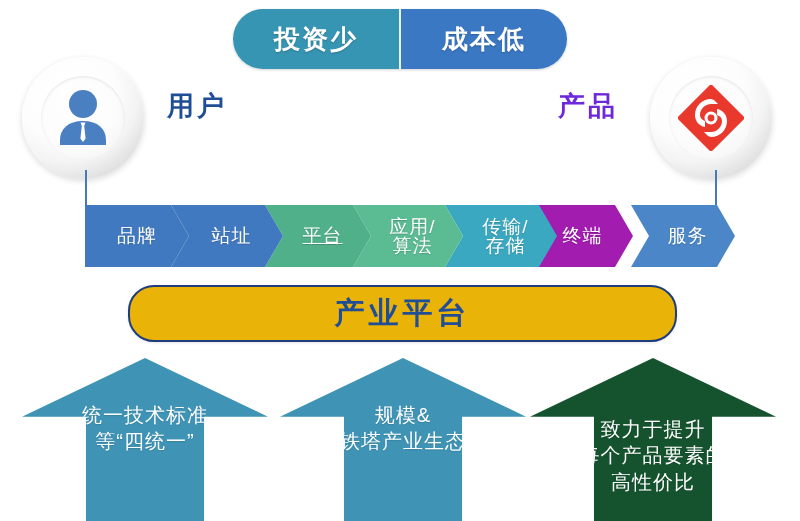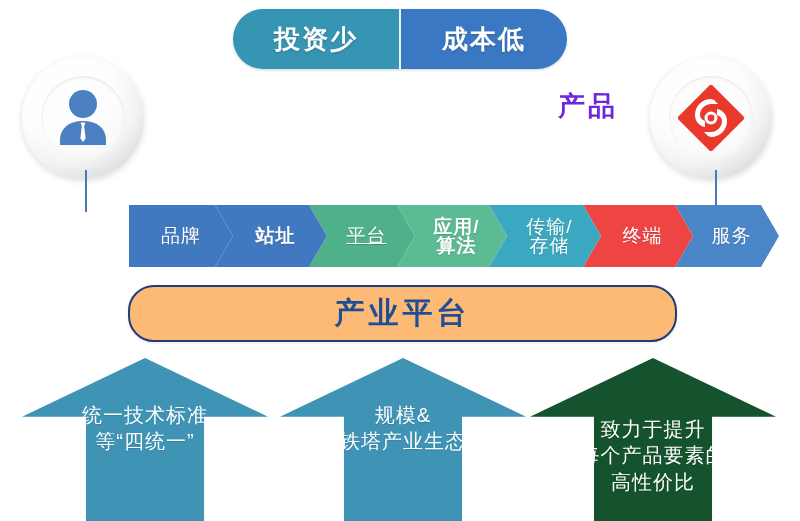--- a/index.html
+++ b/index.html
@@ -50,21 +50,21 @@
   }
   .lbl-user{left:167px;top:88px;}
   .lbl-prod{left:558px;top:88px;}
 
   
   .conn{position:absolute;width:2px;background:#4a7ab5;}
   .conn-l{left:85px;top:170px;height:42px;}
   .conn-r{left:715px;top:170px;height:62px;}
 
   
-  .chev-wrap{position:absolute;left:85px;top:205px;width:632px;height:62px;margin-left:44px;}
+  .chev-wrap{position:absolute;left:85px;top:205px;width:632px;height:62px;}
   .chev{
     position:absolute;top:0;height:62px;
     display:flex;align-items:center;justify-content:center;
     color:#ffffff;font-size:19px;line-height:1.02;text-align:center;
     letter-spacing:1px;white-space:pre-line;
     text-shadow:0 1px 1px rgba(0,0,0,.18);
   }
   .chev span{position:relative;z-index:2;}
 
   
@@ -108,48 +108,49 @@
     </div>
   </div>
 
   <div class="circ circ-user">
     <svg width="62" height="62" viewBox="0 0 62 62">
       <circle cx="31" cy="17" r="14" fill="#4a7fc1"></circle>
       <path d="M31 34 C16 34 8 42 8 53 L8 58 L54 58 L54 53 C54 42 46 34 31 34 Z" fill="#4a7fc1"></path>
       <path d="M28.6 35.5 L33.4 35.5 L32.2 39 L33.6 51.5 L31 55 L28.4 51.5 L29.8 39 Z" fill="#ffffff"></path>
     </svg>
   </div>
+  <div class="side-label lbl-user" style="color: rgb(31, 78, 150);">用户</div>
 
   <div class="circ circ-prod">
     <svg width="66" height="66" viewBox="0 0 66 66">
       <path d="M33 3 L63 33 L33 63 L3 33 Z" fill="#e8392c" stroke="#e8392c" stroke-width="6" stroke-linejoin="round"></path>
       <path d="M33 14 C24 14 17 21 17 30 C17 36 21 41 27 42 L27 36 C24 35 22 33 22 30 C22 24 27 19 33 19 L40 19 L36 15 Z" fill="#ffffff"></path>
       <path d="M33 52 C42 52 49 45 49 36 C49 30 45 25 39 24 L39 30 C42 31 44 33 44 36 C44 42 39 47 33 47 L26 47 L30 51 Z" fill="#ffffff"></path>
       <circle cx="33" cy="33" r="6.5" fill="#ffffff"></circle>
       <circle cx="33" cy="33" r="3.4" fill="#e8392c"></circle>
     </svg>
   </div>
   <div class="side-label lbl-prod" style="color: #6d28d9;">产品</div>
 
   <div class="conn conn-l"></div>
   <div class="conn conn-r"></div>
 
   <div class="chev-wrap">
       <div class="chev" style="left: 0px; width: 104px; background: rgb(65, 121, 192); z-index: 7; clip-path: polygon(0px 0px, calc(100% - 18px) 0px, 100% 50%, calc(100% - 18px) 100%, 0px 100%);"><span>品牌</span></div>
-      <div class="chev" style="left: 86px; width: 112px; background: rgb(65, 121, 192); z-index: 6; clip-path: polygon(0px 0px, calc(100% - 18px) 0px, 100% 50%, calc(100% - 18px) 100%, 0px 100%, 18px 50%); font-weight: bold;"><span style="margin-left: 9px;">站址</span></div>
+      <div class="chev" style="left: 86px; width: 112px; background: rgb(65, 121, 192); z-index: 6; clip-path: polygon(0px 0px, calc(100% - 18px) 0px, 100% 50%, calc(100% - 18px) 100%, 0px 100%, 18px 50%);"><span style="margin-left: 9px;">站址</span></div>
       <div class="chev" style="left: 180px; width: 106px; background: rgb(79, 176, 138); z-index: 5; clip-path: polygon(0px 0px, calc(100% - 18px) 0px, 100% 50%, calc(100% - 18px) 100%, 0px 100%, 18px 50%);"><span style="margin-left: 9px; text-decoration: underline;">平台</span></div>
-      <div class="chev" style="left: 268px; width: 110px; background: rgb(91, 187, 147); z-index: 4; clip-path: polygon(0px 0px, calc(100% - 18px) 0px, 100% 50%, calc(100% - 18px) 100%, 0px 100%, 18px 50%); font-weight: bold;"><span style="margin-left: 9px;">应用/
+      <div class="chev" style="left: 268px; width: 110px; background: rgb(91, 187, 147); z-index: 4; clip-path: polygon(0px 0px, calc(100% - 18px) 0px, 100% 50%, calc(100% - 18px) 100%, 0px 100%, 18px 50%);"><span style="margin-left: 9px;">应用/
 算法</span></div>
       <div class="chev" style="left: 360px; width: 112px; background: rgb(58, 168, 192); z-index: 3; clip-path: polygon(0px 0px, calc(100% - 18px) 0px, 100% 50%, calc(100% - 18px) 100%, 0px 100%, 18px 50%);"><span style="margin-left: 9px;">传输/
 存储</span></div>
-      <div class="chev" style="left: 454px; width: 110px; background: #ef4444; z-index: 2; clip-path: polygon(0px 0px, calc(100% - 18px) 0px, 100% 50%, calc(100% - 18px) 100%, 0px 100%, 18px 50%);"><span style="margin-left: 9px;">终端</span></div>
+      <div class="chev" style="left: 438px; width: 110px; background: #a21caf; z-index: 2; clip-path: polygon(0px 0px, calc(100% - 18px) 0px, 100% 50%, calc(100% - 18px) 100%, 0px 100%, 18px 50%);"><span style="margin-left: 9px;">终端</span></div>
       <div class="chev" style="left: 546px; width: 104px; background: rgb(74, 134, 200); z-index: 1; clip-path: polygon(0px 0px, calc(100% - 18px) 0px, 100% 50%, calc(100% - 18px) 100%, 0px 100%, 18px 50%);"><span style="margin-left: 9px;">服务</span></div>
     </div>
 
-  <div class="platform" style="background: #fdba74; border-color: rgb(31, 61, 122); color: rgb(31, 78, 150);">
+  <div class="platform" style="background: #eab308; border-color: rgb(31, 61, 122); color: rgb(31, 78, 150);">
     <span>产业平台</span>
   </div>
 
   <div class="uparrow ar1" style="background: rgb(63, 147, 181);">
     <div class="txt">统一技术标准
 等“四统一”</div>
   </div>
   <div class="uparrow ar2" style="background: rgb(63, 147, 181);">
     <div class="txt">规模&amp;
 铁塔产业生态</div>

